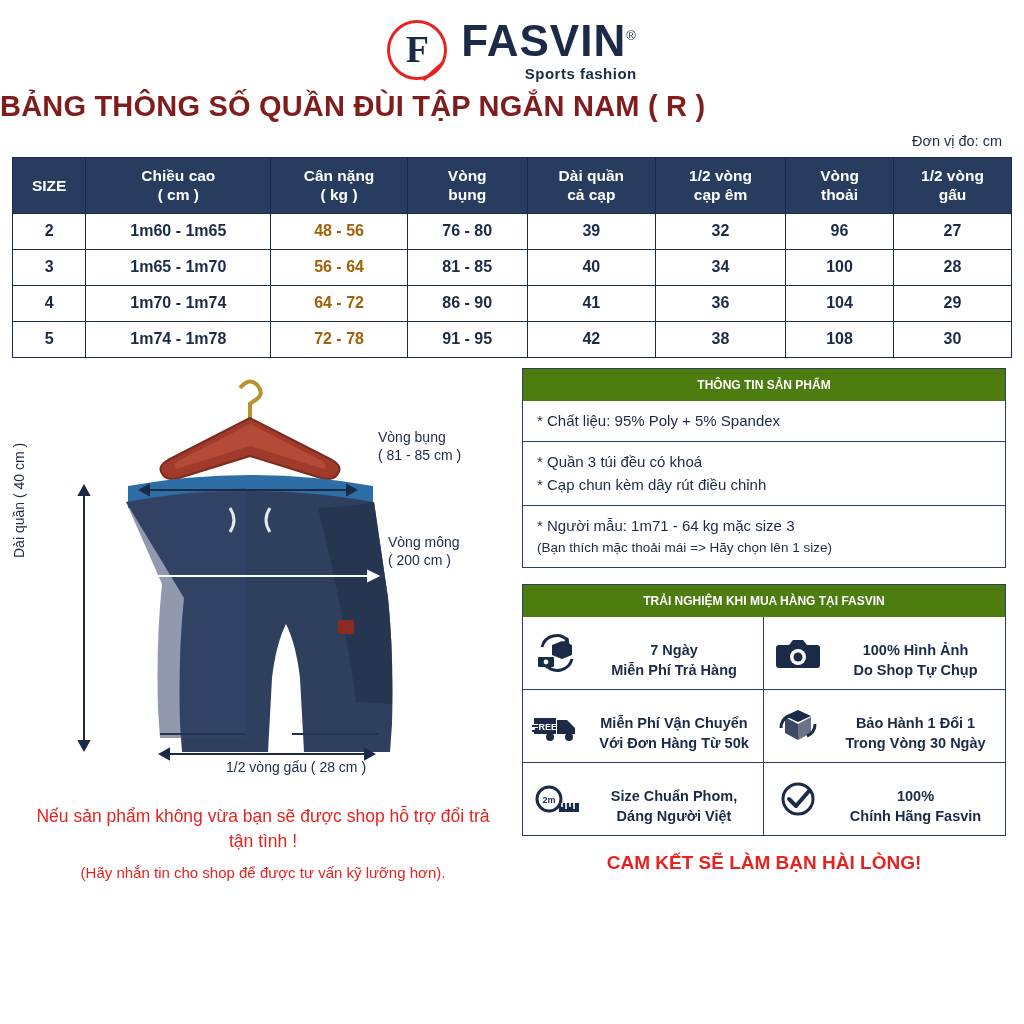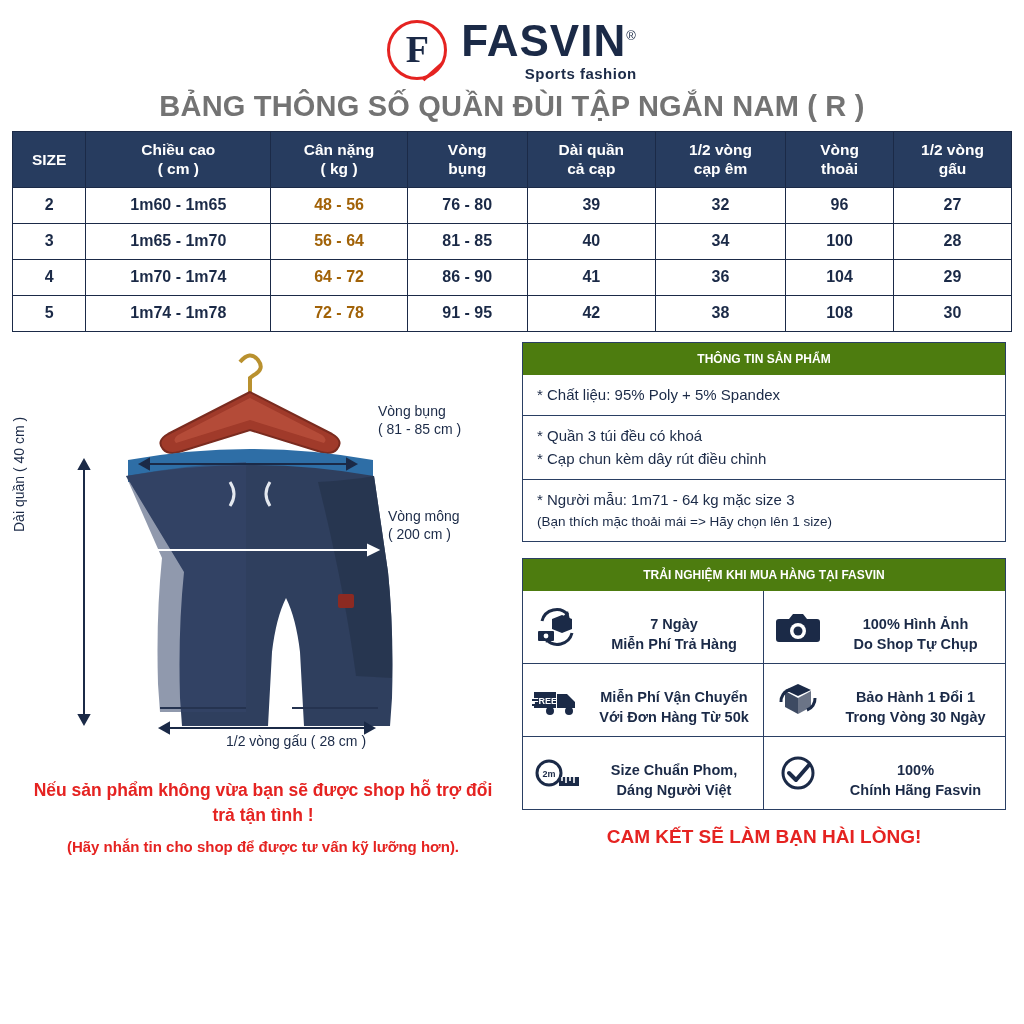--- a/index.html
+++ b/index.html
@@ -42,22 +42,21 @@
   .brand-name .reg {
     font-size: 13px; vertical-align: super; font-weight: normal;
   }
   .brand-sub {
     font-size: 15px; font-weight: bold; color: #1b2a47;
     text-align: right; letter-spacing: .5px; margin-top: 3px;
   }
 
   
   .main-title {
-    text-align: center;
-    color: #737373;
+    color: #7f1d1d;
     font-size: 29px;
     font-weight: bold;
     letter-spacing: .2px;
     margin-top: 4px;
   }
   .unit-note {
     text-align: right;
     padding-right: 22px;
     font-size: 14.5px;
     margin-top: 10px;
@@ -112,21 +111,21 @@
   .lbl-hip    { left: 370px; top: 165px; }
   .lbl-hem    { left: 208px; top: 390px; text-align: center; }
   .lbl-len {
     left: -8px; top: 190px;
     transform: rotate(-90deg); transform-origin: left top;
     white-space: nowrap;
   }
 
   .note {
     text-align: center; color: #e52321; font-size: 17.5px;
-    line-height: 1.45; margin-top: 6px; padding: 0 6px; font-weight: bold;
+    line-height: 1.45; margin-top: 6px; padding: 0 6px;
   }
   .note .small { font-size: 15px; display: block; margin-top: 7px; }
 
   
   .panel { border: 1px solid #2a3f63; margin-bottom: 16px; }
   .panel-head {
     background: #4d7c0f; color: #fff;
     text-align: center; font-weight: bold;
     font-size: 12px; padding: 9px 4px;
   }
@@ -167,20 +166,21 @@
     </div>
     <div class="brand-text">
       <div class="brand-name">
         <span>FASVIN</span><span class="reg">®</span>
       </div>
       <div class="brand-sub">Sports fashion</div>
     </div>
   </div>
 
   <div class="main-title">BẢNG THÔNG SỐ QUẦN ĐÙI TẬP NGẮN NAM ( R )</div>
+  <div class="unit-note">Đơn vị đo: cm</div>
 
   <table class="size-table">
     <colgroup>
       <col class="col-size">
         <col class="col-height">
         <col class="col-weight">
         <col class="col-waist">
       <col class="col-len">
         <col class="col-halfw">
         <col class="col-hip">

